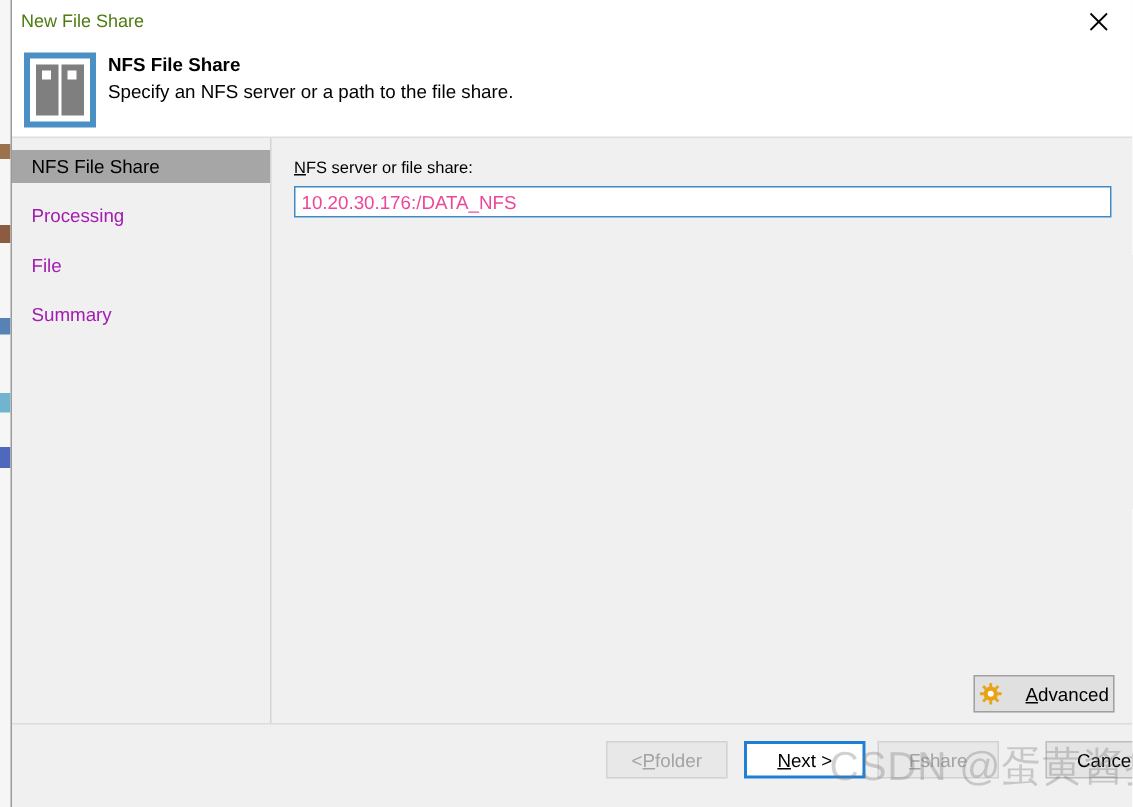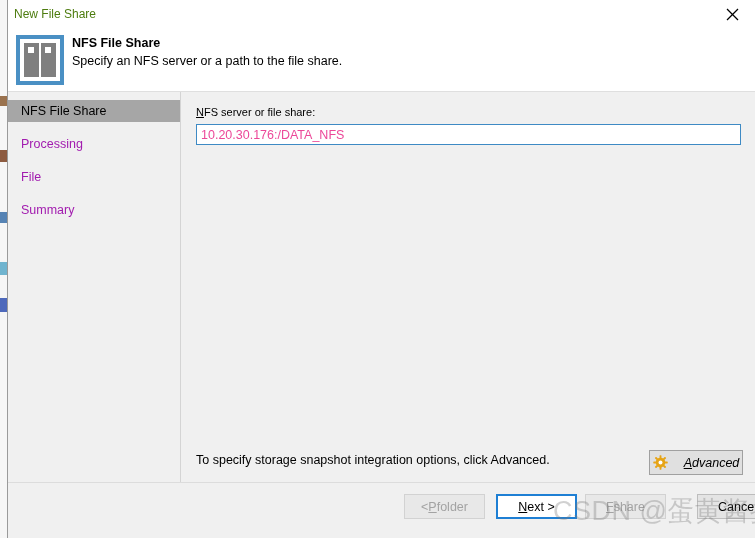--- a/index.html
+++ b/index.html
@@ -239,21 +239,20 @@
     background: #e0e0e0;
     border: 1px solid #a0a0a0;
     box-sizing: border-box;
     display: flex;
     align-items: center;
     justify-content: center;
     gap: 16px;
     font-size: 12.5px;
     color: #000000;
     cursor: pointer;
-    font-style: italic;
   }
   .advanced-btn u { text-decoration: underline; }
   .gear { display: block; }
 
   
   .footer {
     position: absolute;
     left: 8px;
     right: 0;
     bottom: 0;
@@ -367,21 +366,20 @@
 
     <div class="content">
 
       <div class="field-label">
         <u>N</u><span>FS server or file share:</span>
       </div>
 
       <input class="text-input" type="text" value="10.20.30.176:/DATA_NFS" placeholder="server:/folder" style="">
 
 
-      <div class="advanced-note">To specify storage snapshot integration options, click Advanced.</div>
 
       <div class="advanced-btn">
         <svg class="gear" width="15" height="15" viewBox="0 0 16 16">
           <g fill="#e6a416">
             <circle cx="8" cy="8" r="5.1"></circle>
             <rect x="7" y="0.3" width="2" height="3.2" rx="0.5"></rect>
             <rect x="7" y="12.5" width="2" height="3.2" rx="0.5"></rect>
             <rect x="0.3" y="7" width="3.2" height="2" rx="0.5"></rect>
             <rect x="12.5" y="7" width="3.2" height="2" rx="0.5"></rect>
             <rect x="7" y="0.3" width="2" height="3.2" rx="0.5" transform="rotate(45 8 8)"></rect>

